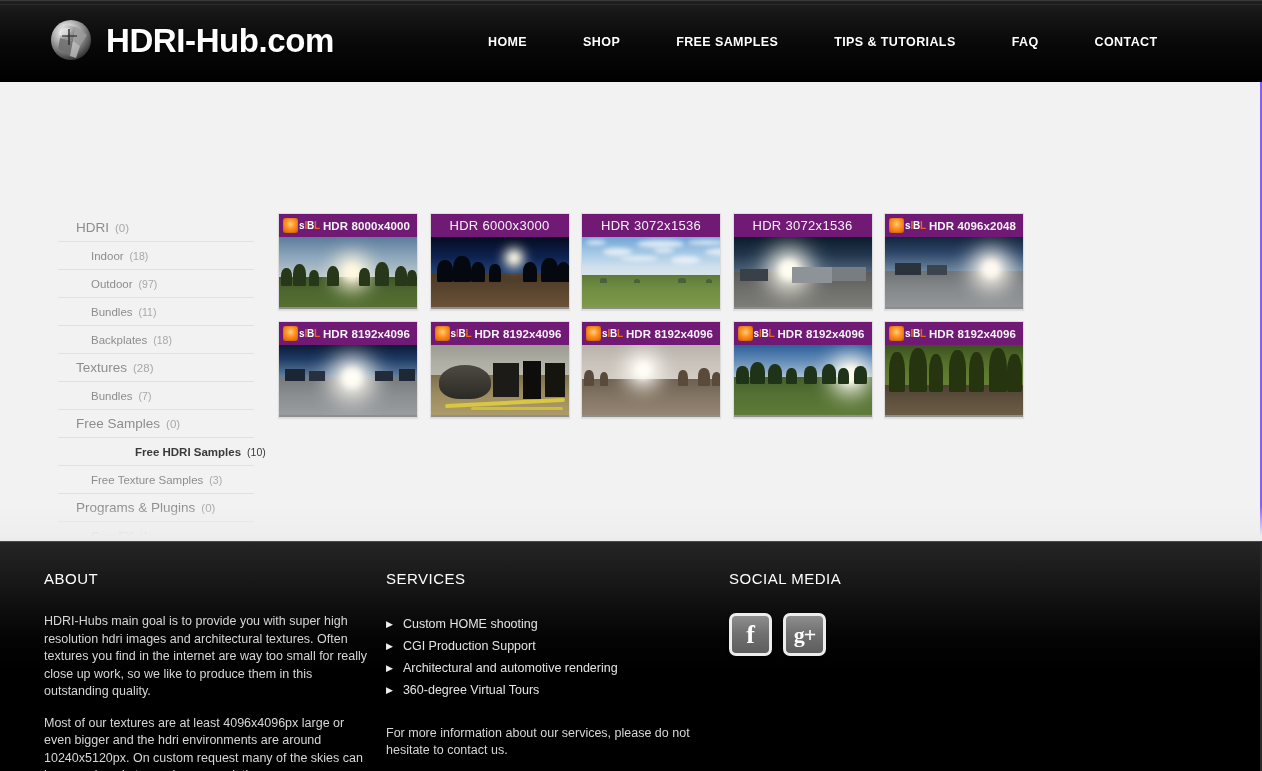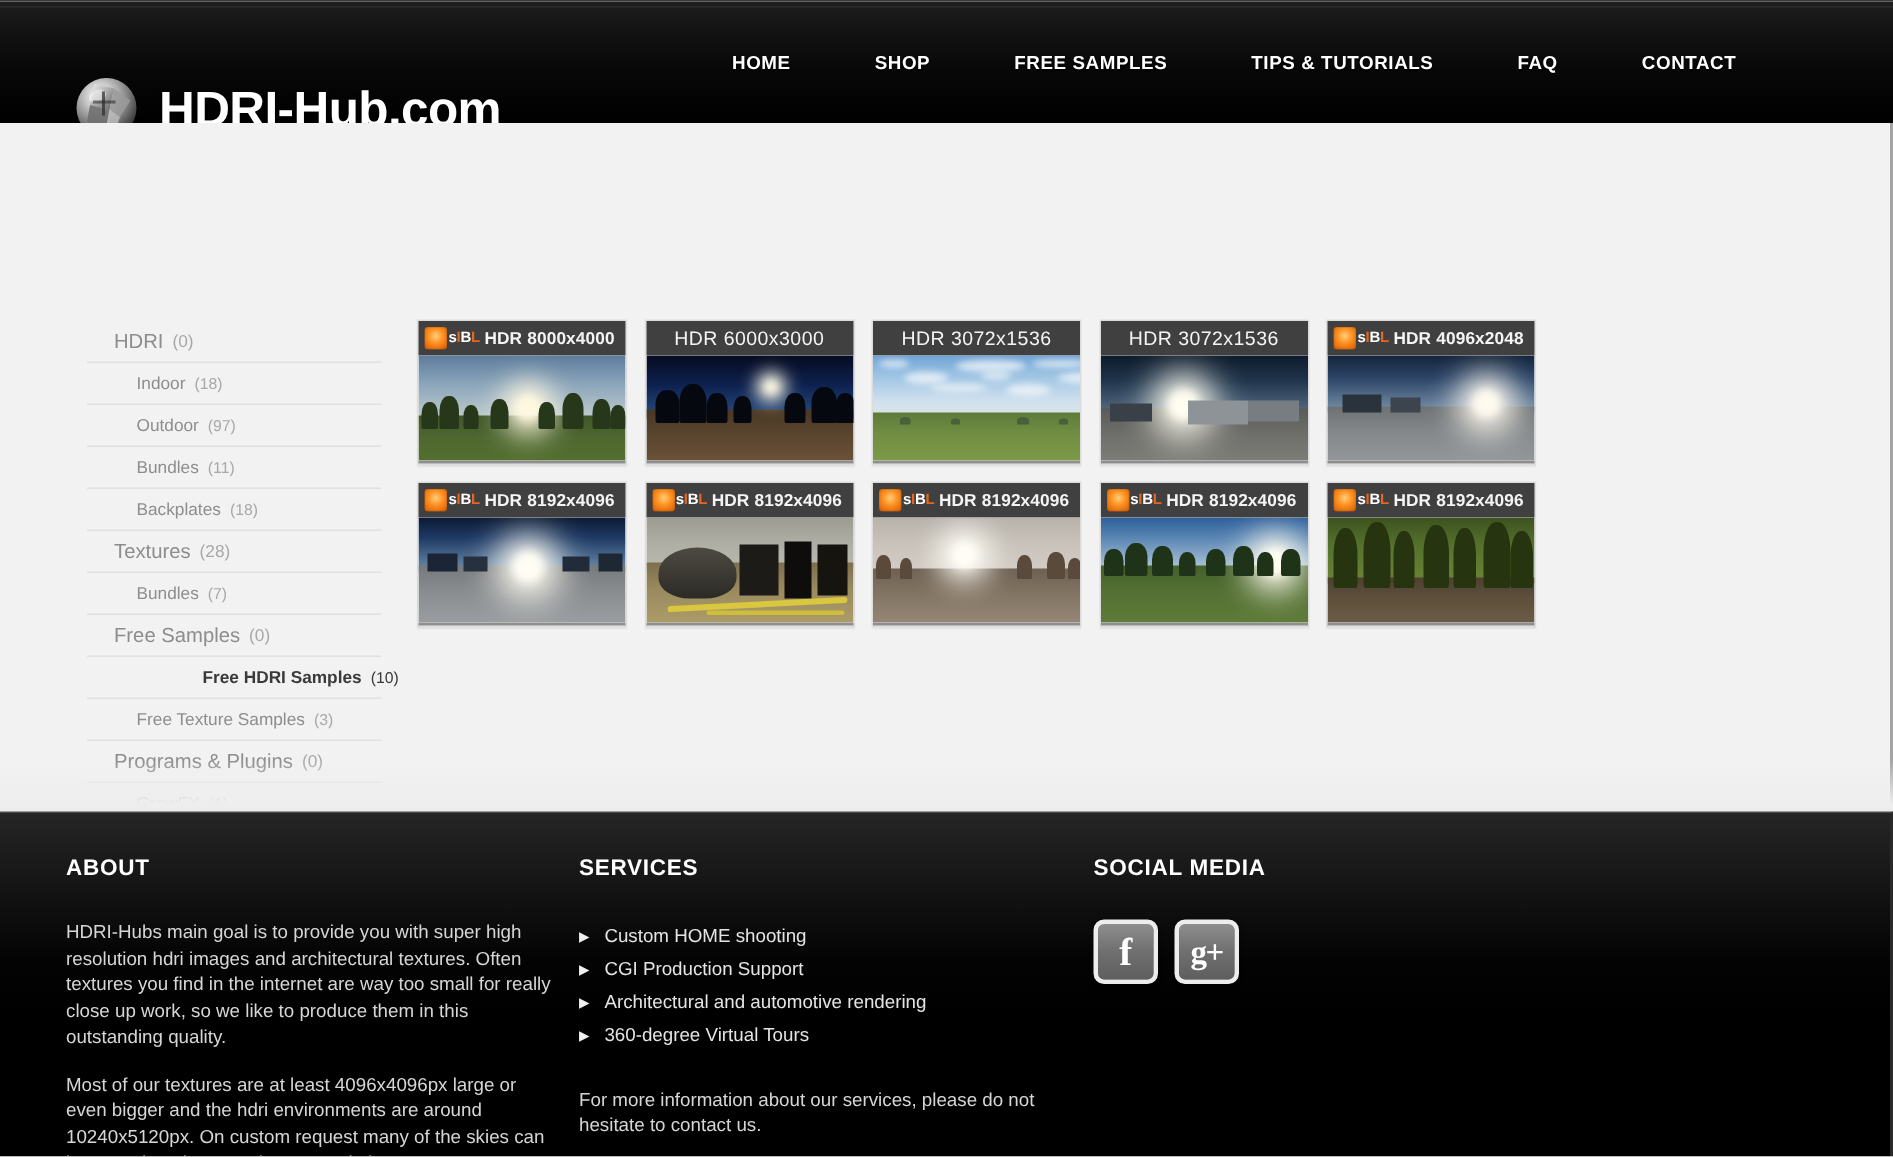--- a/index.html
+++ b/index.html
@@ -24,21 +24,21 @@
     border-top: 1px solid #3a3a3a;
     display: flex; align-items: center;
     overflow: hidden;
   }
   .header::after {
     content: ""; position: absolute; left: 0; top: 3px;
     width: 100%; height: 1px; background: #2c2c2c;
   }
   .logo-wrap {
     position: absolute; left: 46px; top: 14px;
-    display: flex; align-items: center; gap: 8px; margin-top: 32px;
+    display: flex; align-items: center; gap: 8px;
   }
   .logo-mark {
     width: 52px; height: 52px;
     position: relative;
     flex: 0 0 auto;
   }
   .logo-text {
     color: #ffffff;
     font-size: 33px;
     font-weight: bold;
@@ -61,21 +61,21 @@
     cursor: pointer;
     white-space: nowrap;
     text-shadow: 0 1px 1px rgba(0,0,0,0.8);
   }
 
   
   .content {
     position: absolute; left: 0; top: 82px;
     width: 1262px; height: 515px;
     background: #f2f2f2;
-    border-right: 2px solid #a3a3a3;
+    border-right: 2px solid #8b5cf6;
   }
   .fade-strip {
     position: absolute; left: 0; top: 424px;
     width: 1262px; height: 117px;
     background: linear-gradient(180deg, rgba(242,242,242,0) 0%, #eeeeee 26%, #d8d8d8 62%, #bdbdbd 90%, #b4b4b4 100%);
     pointer-events: none;
   }
 
   
   .sidebar {
@@ -115,21 +115,21 @@
   .thumb {
     width: 140px;
     background: #f7f7f7;
     border: 1px solid #dcdcdc;
     padding: 0;
     cursor: pointer;
     box-shadow: 0 1px 1px rgba(0,0,0,0.07);
   }
   .thumb-bar {
     height: 23px;
-    background: #404040;
+    background: #701a75;
     display: flex; align-items: center;
     padding: 0 4px;
     gap: 3px;
     overflow: hidden;
   }
   .sibl-badge {
     display: flex; align-items: center;
     gap: 1px; flex: 0 0 auto;
   }
   .sibl-icon {
@@ -183,21 +183,21 @@
     background: linear-gradient(180deg, #252525 0%, #141414 22%, #040404 42%, #000000 58%, #000000 100%);
     border-top: 1px solid #4a4a4a;
     border-right: 2px solid #2a2a2a;
   }
   .f-col { position: absolute; }
   .f-about   { left: 44px; top: 28px; width: 330px; }
   .f-serv    { left: 386px; top: 28px; width: 330px; }
   .f-social  { left: 729px; top: 28px; width: 280px; }
   .f-title {
     color: #ffffff;
-    font-size: 15px; font-weight: bold;
+    font-size: 15px; font-weight: normal;
     letter-spacing: 0.5px;
     margin-bottom: 26px;
   }
   .f-para {
     color: #d6d6d6;
     font-size: 12.5px;
     line-height: 17.5px;
     margin-bottom: 14px;
   }
   .f-list { list-style: none; }

